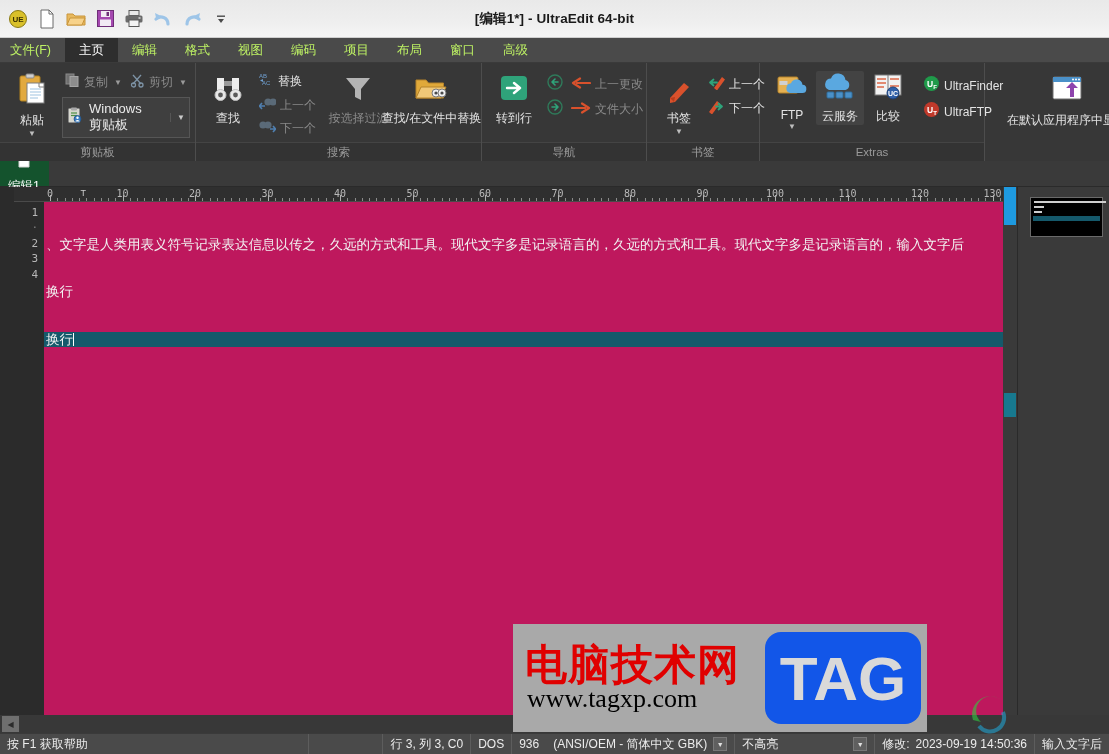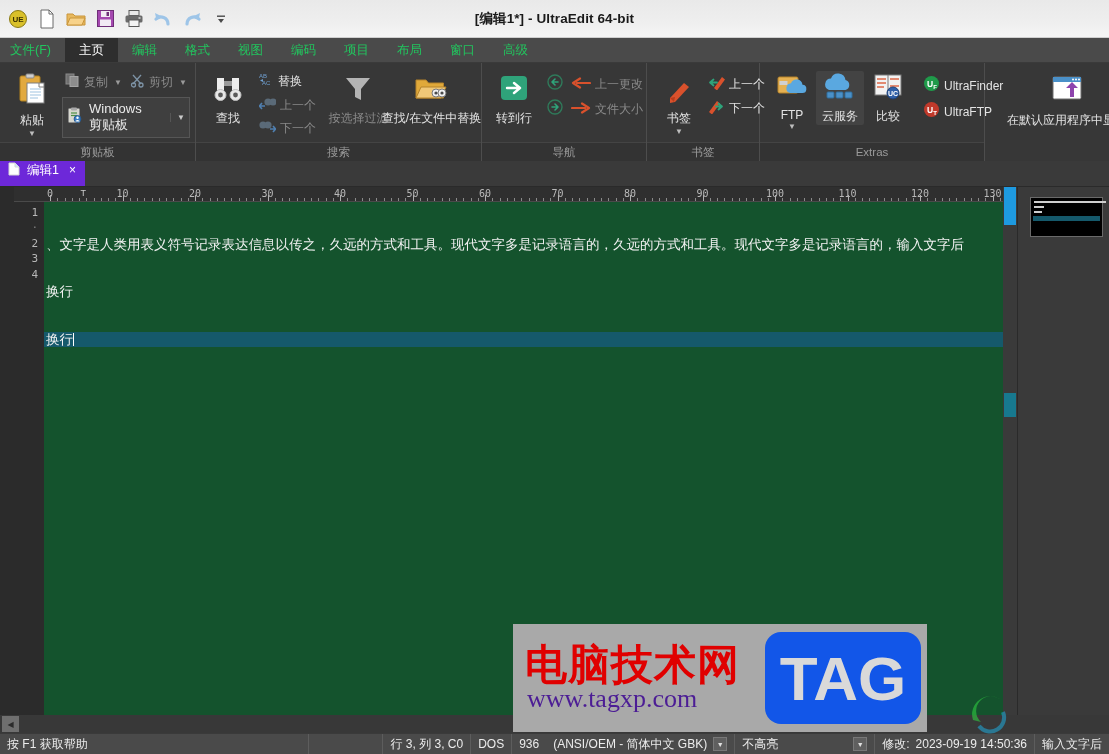--- a/index.html
+++ b/index.html
@@ -30,21 +30,21 @@
     letter-spacing: .1px; pointer-events: none;
   }
 
   
   .menubar {
     height: 25px; background: #4a4a4a; display: flex; align-items: stretch;
     border-bottom: 1px solid #3a3a3a;
   }
   .menu-item {
     display: flex; align-items: center; padding: 0 14px;
-    font-size: 12.5px; color: #22c55e; cursor: default;
+    font-size: 12.5px; color: #bef264; cursor: default;
   }
   .menu-item.active { background: #2e2e2e; color: #ffffff; }
   .menu-item:first-child { padding-left: 10px; padding-right: 14px; }
 
   
   .ribbon {
     height: 98px; background: #373737; display: flex; align-items: stretch;
     position: relative;
   }
   .rgroup {
@@ -85,21 +85,21 @@
   }
 
   
   .tabbar {
     height: 26px; background: #3a3a3a; display: flex; align-items: flex-end;
     border-bottom: 1px solid #2a2a2a;
   }
   .doctab {
     display: flex; align-items: center; gap: 7px;
     height: 32px; padding: 0 9px 0 8px;
-    background: #6d28d9; color: #ffffff; font-size: 12.5px; cursor: default;
+    background: #14532d; color: #ffffff; font-size: 12.5px; cursor: default; flex-direction: column;
   }
   .doctab .close { font-size: 12px; color: #ffffff; margin-left: 3px; }
 
   
   .editor-wrap {
     position: relative; height: 528px; background: #2b2b2b;
     display: flex; overflow: hidden;
   }
   .gutter-left { width: 14px; background: #2b2b2b; }
   .edit-col { flex: 1; display: flex; flex-direction: column; min-width: 0; }
@@ -117,21 +117,21 @@
 
   .code-area { flex: 1; display: flex; background: #000000; position: relative; overflow: hidden; }
   .linenums {
     width: 30px; background: #2b2b2b; color: #b7b7b7;
     font-family: "DejaVu Sans Mono", monospace; font-size: 11px;
     text-align: right; padding: 3px 6px 0 0; user-select: none;
   }
   .linenums div { height: 15.4px; line-height: 15.4px; }
   .linenums div.cont { color: #7d7d7d; }
   .code-lines {
-    flex: 1; background: #14532d; color: #f2f2f2;
+    flex: 1; background: #be185d; color: #f2f2f2;
     font-family: "DejaVu Sans Mono", "Liberation Mono", monospace;
     font-size: 13.5px; padding-top: 3px; position: relative; overflow: hidden;
     white-space: pre;
   }
   .code-lines .ln { height: 15.4px; line-height: 15.4px; padding-left: 2px; }
   .code-lines .ln.cur { background: #15596b; }
   .caret-bar {
     display: inline-block; width: 1px; height: 13px; background: #ffffff;
     vertical-align: -2px; margin-left: 0px;
   }
@@ -181,21 +181,21 @@
   
   .wm-tag {
     position: absolute; left: 513px; top: 624px; width: 414px; height: 108px;
     background: #a9a9a9; display: flex; align-items: center; z-index: 40;
   }
   .wm-tag .zh {
     font-family: "DejaVu Sans", sans-serif; font-weight: bold; color: #e00000;
     font-size: 42px; letter-spacing: 1px; margin-left: 12px; line-height: 1;
   }
   .wm-tag .url {
-    font-family: "Liberation Serif", serif; color: #4c1d95; font-size: 26px;
+    font-family: "Liberation Serif", serif; color: #000000; font-size: 26px;
     margin-left: 14px; line-height: 1;
   }
   .wm-tag .badge {
     position: absolute; right: 6px; top: 8px; width: 156px; height: 92px;
     background: #1256e8; border-radius: 16px; color: #d9d9d9;
     font-size: 62px; font-weight: bold; display: flex;
     align-items: center; justify-content: center;
     font-family: "Liberation Sans", sans-serif;
   }
   .wm-jg {

